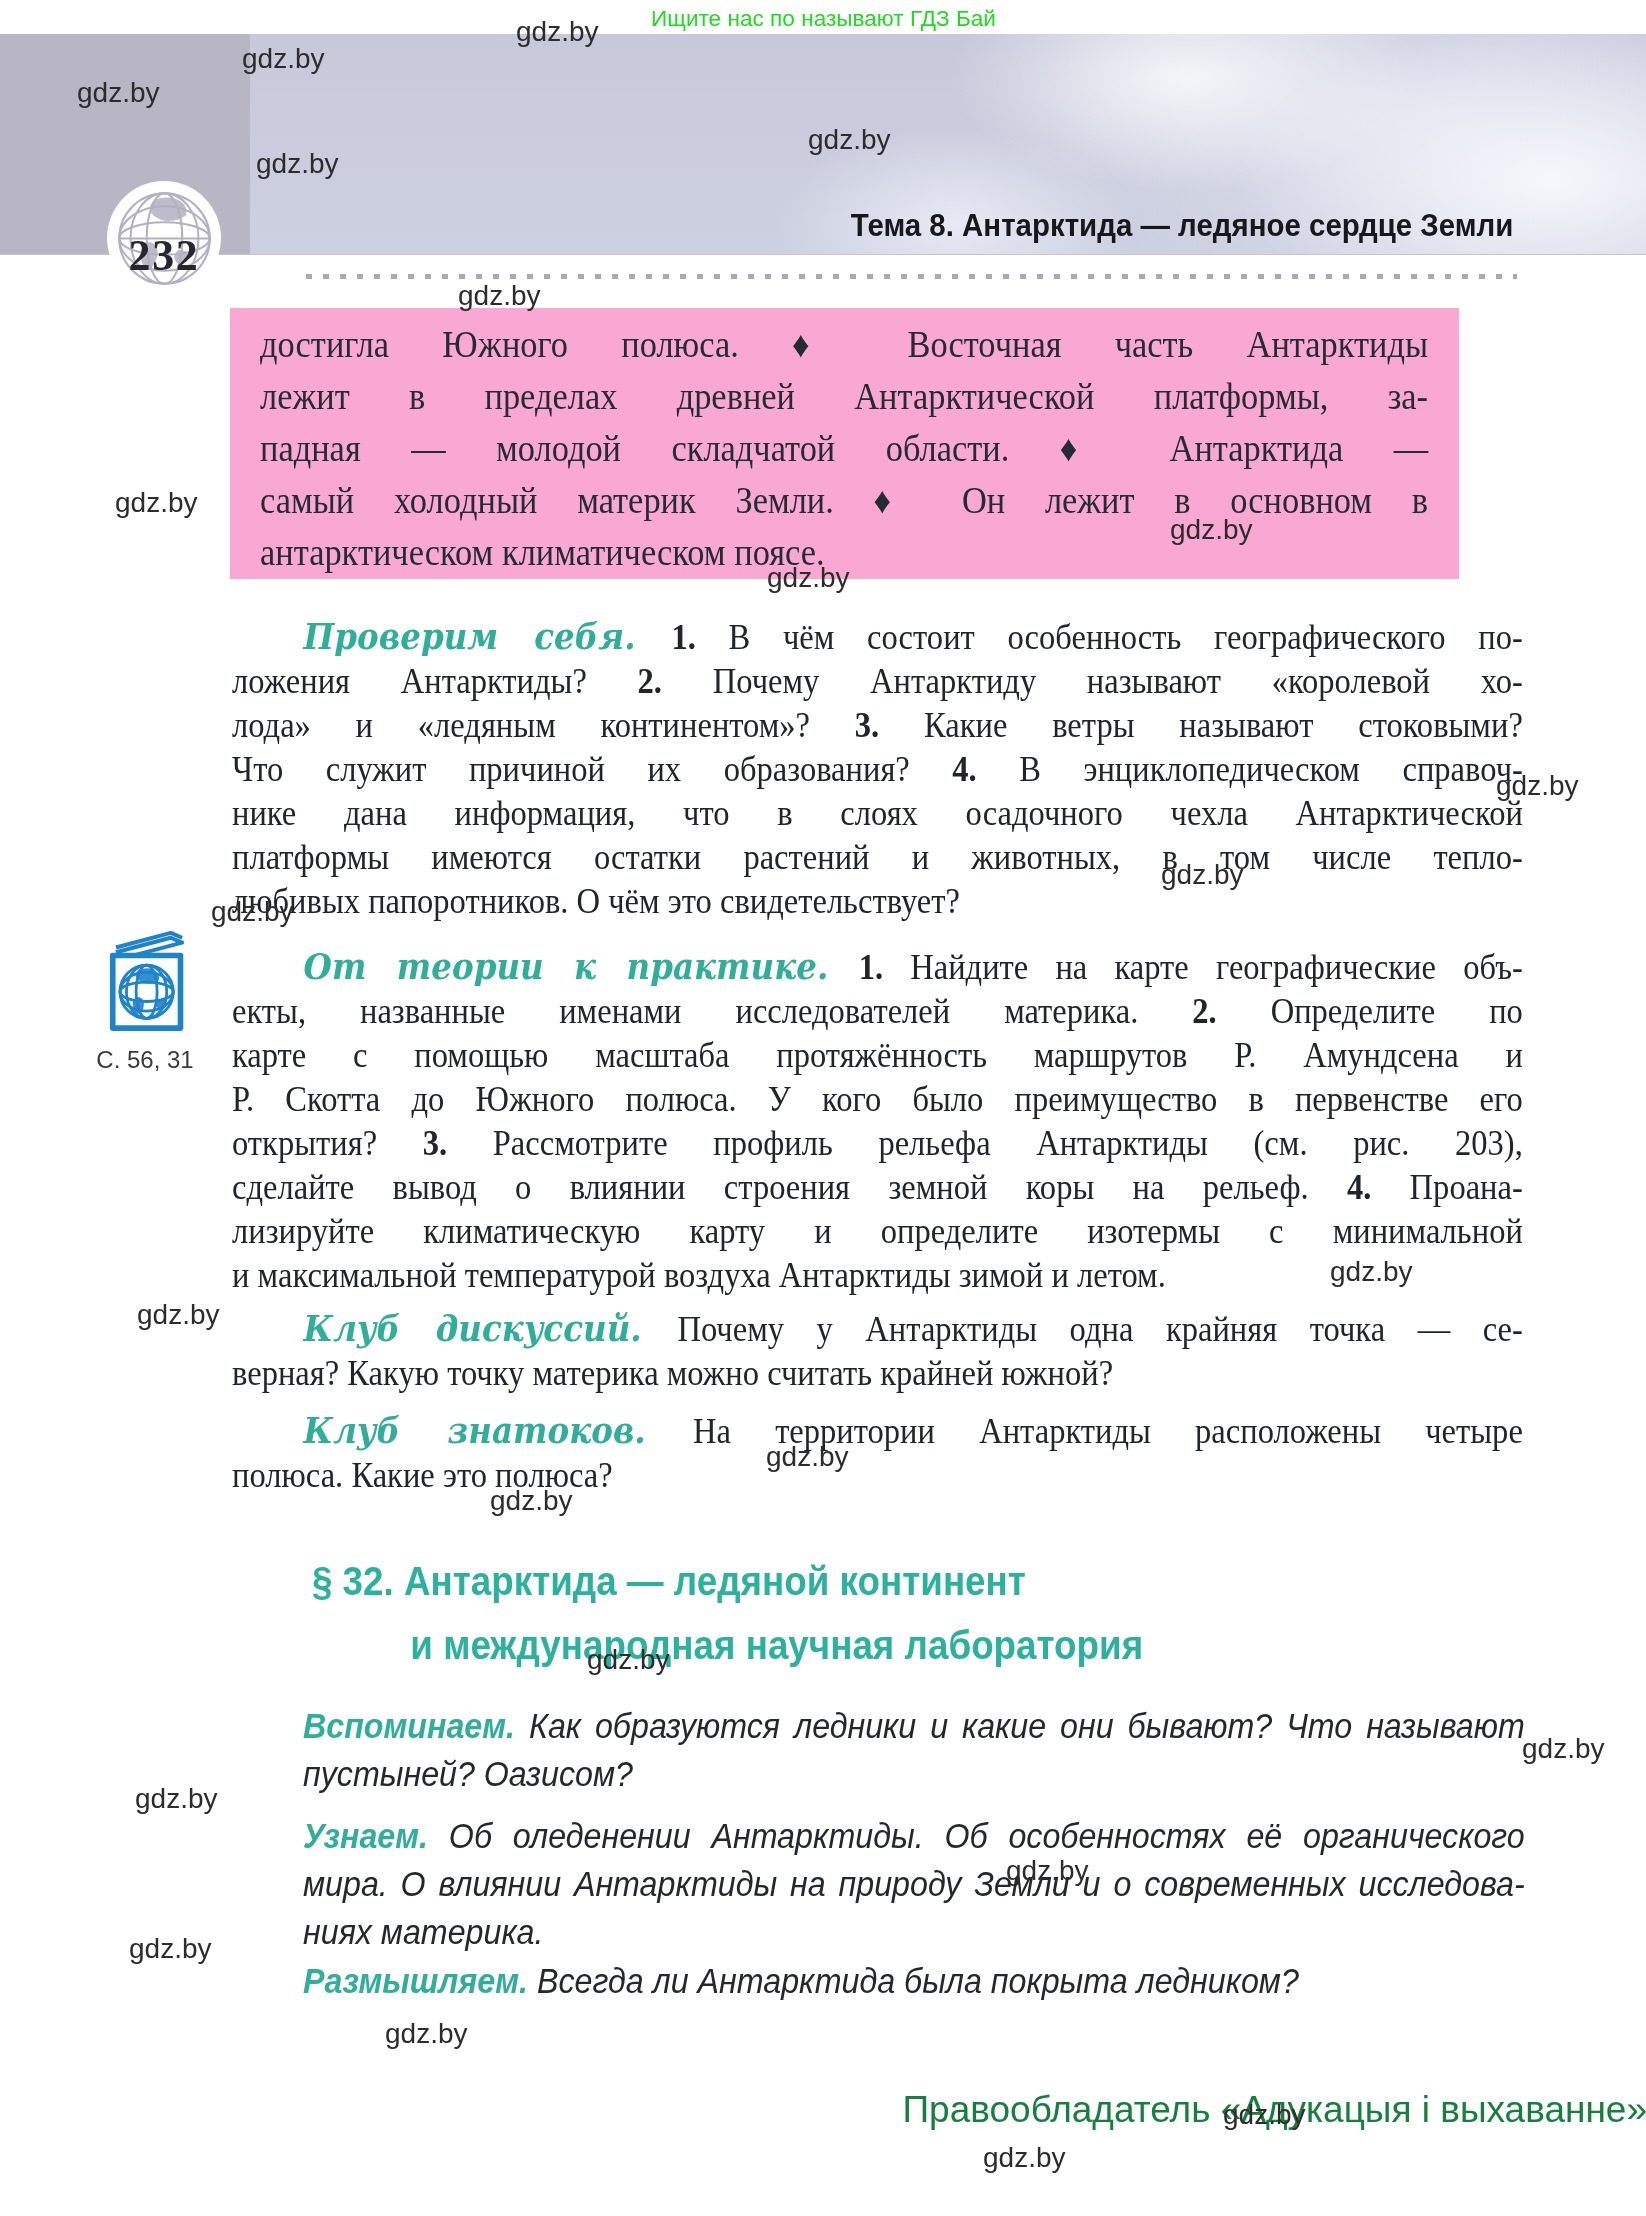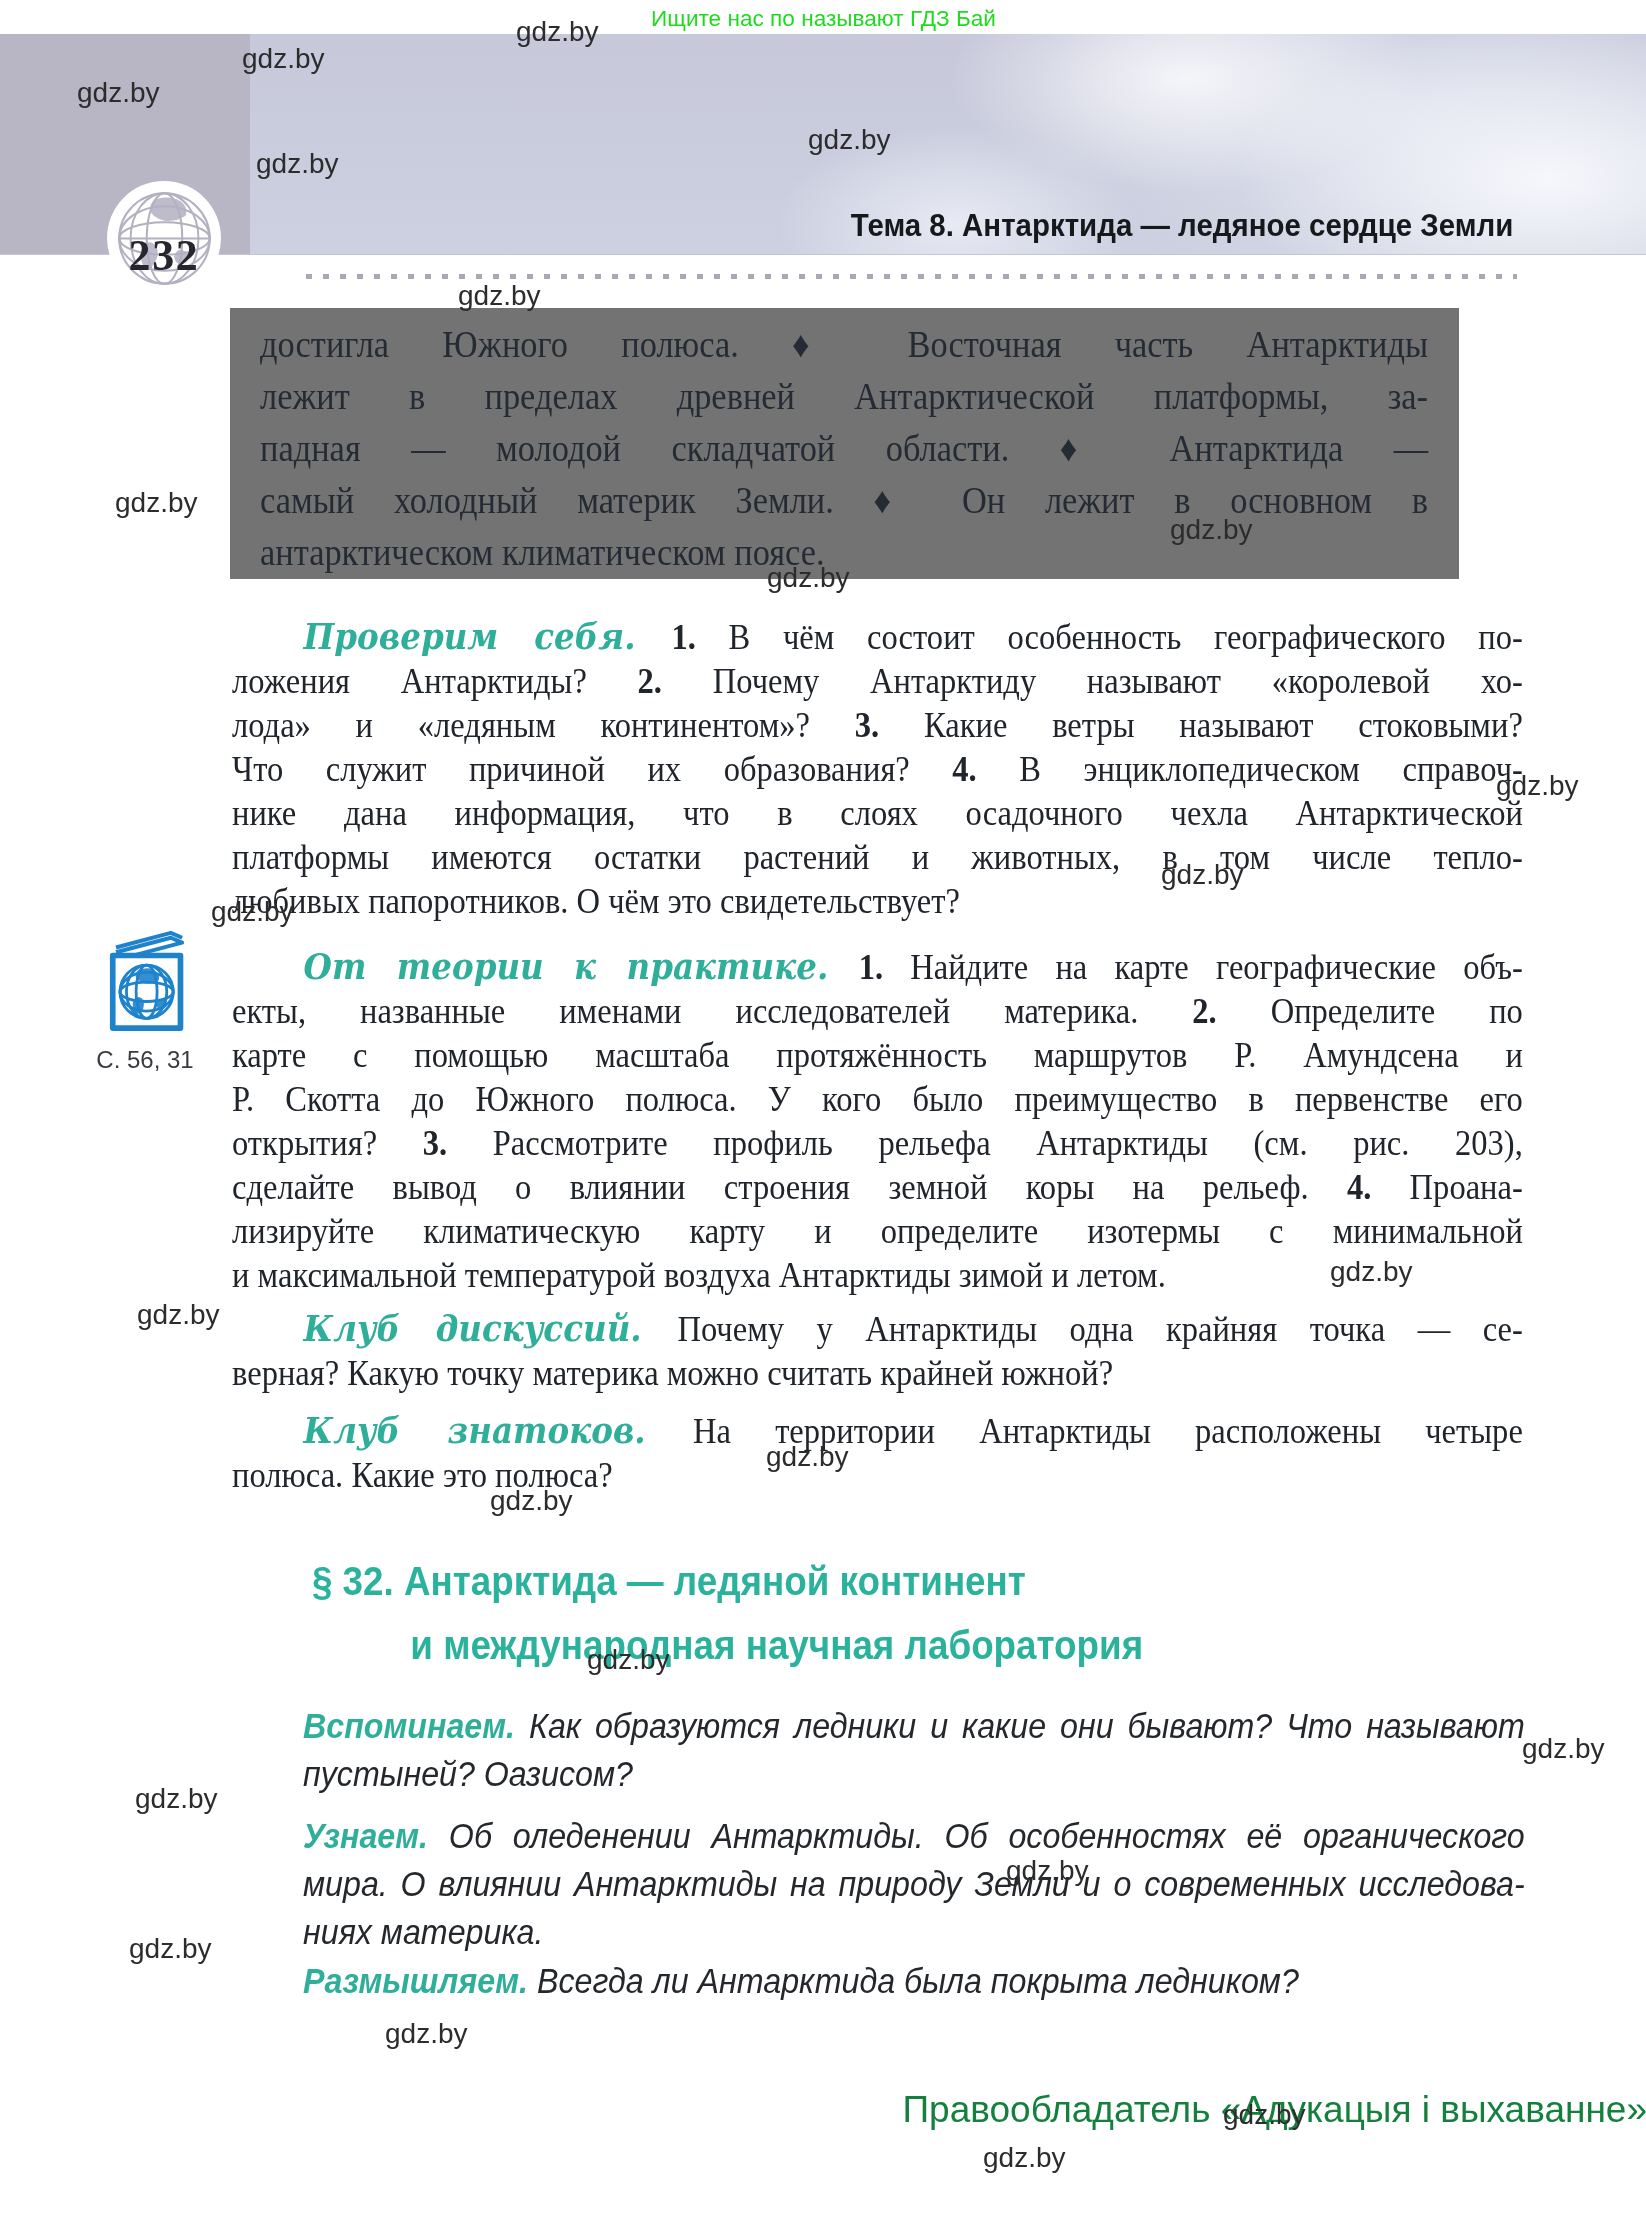--- a/index.html
+++ b/index.html
@@ -29,21 +29,21 @@
     text-align:center;font-family:"Liberation Serif",serif;font-size:44px;font-weight:600;
     color:#26262e;letter-spacing:1.6px;margin-top:20px;}
 
   .theme-title{position:absolute;top:208px;right:134px;transform:scaleX(.95);transform-origin:100% 0;
     font-size:31px;font-weight:700;color:#17181c;white-space:nowrap;}
 
   .dotted{position:absolute;top:274px;left:306px;width:1211px;height:4.8px;
     background:repeating-linear-gradient(90deg,#a9a9b6 0 5.6px,transparent 5.6px 17px);}
 
   
-  .intro-box{position:absolute;left:230px;top:308px;width:1229px;height:271px;background:#737373;}
+  .intro-box{position:absolute;left:230px;top:308px;width:1229px;height:271px;background:#f9a8d4;}
   .intro-inner{position:absolute;left:30px;top:11.3px;width:1256px;transform:scaleX(.93);
     transform-origin:0 0;font-family:"Liberation Serif",serif;font-size:37px;color:#242b34;}
   .intro-inner .line{line-height:52px;}
 
   
   .line{text-align:justify;text-align-last:justify;}
   .line.last{text-align-last:left;}
   .line.first{text-indent:77px;}
 
   

